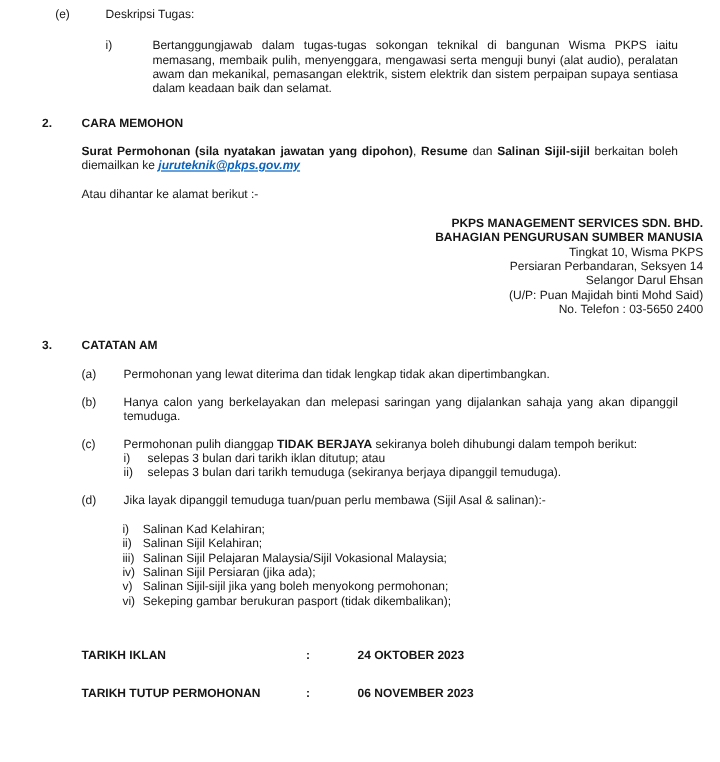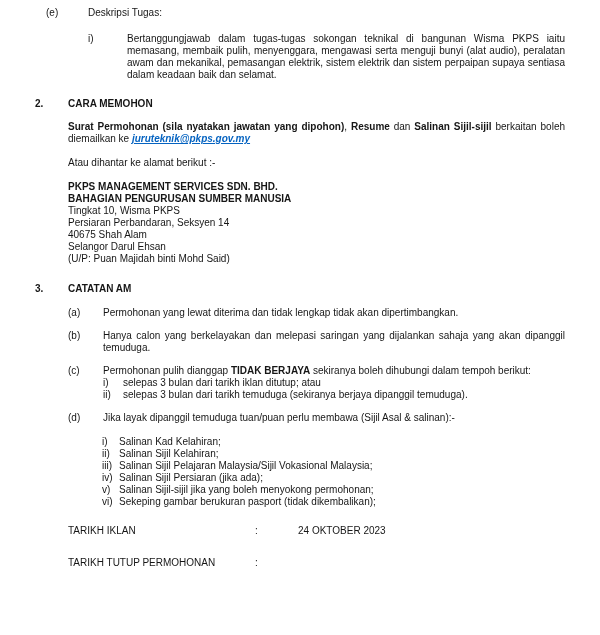--- a/index.html
+++ b/index.html
@@ -21,35 +21,35 @@
 
   
   .sec-head{margin-left:35px;}
   .sec-head .lbl{flex:0 0 33px;}
   #sec2{margin-top:17px;}
   #sec3{margin-top:18px;}
 
   
   #apply-para{margin:11px 0 0 68px;width:497px;}
   #alt-line{margin:12px 0 0 68px;}
-  #address{margin:12px 14px 0 68px;}
+  #address{margin:12px 14px 0 68px;text-align:right;}
   .email-link{color:#0563C1;font-weight:bold;text-decoration:underline;cursor:pointer;font-style:italic;}
 
   
   .note{margin:12px 0 0 68px;width:497px;}
   .note.tight{margin-top:11px;}
   .note .lbl{flex:0 0 35px;}
   .sub-c{margin-left:103px;width:462px;}
   .sub-c .lbl{flex:0 0 20px;}
   .sub-d{margin-left:102px;width:463px;}
   .sub-d .lbl{flex:0 0 17px;}
   #d-subs{margin-top:12px;}
 
   
-  #dates{margin:17px 0 0 68px;font-weight:normal;}
+  #dates{margin:33px 0 0 68px;font-weight:bold;}
   .date-row .dl{flex:0 0 187px;}
   .date-row .dc{flex:0 0 43px;}
   .date-row + .date-row{margin-top:20px;}
 </style>
 </head>
 <body>
 
 <div>
 
   <div class="flexrow" id="row-e">
@@ -68,23 +68,23 @@
 
   <div class="j" id="apply-para"><span class="b">Surat Permohonan (sila nyatakan jawatan yang dipohon)</span><span>, </span><span class="b">Resume</span><span> dan </span><span class="b">Salinan Sijil-sijil</span><span> berkaitan boleh diemailkan ke </span><span class="email-link">juruteknik@pkps.gov.my</span></div>
 
   <div id="alt-line">Atau dihantar ke alamat berikut :-</div>
 
   <div id="address">
     <div class="b">PKPS MANAGEMENT SERVICES SDN. BHD.</div>
     <div class="b">BAHAGIAN PENGURUSAN SUMBER MANUSIA</div>
     <div>Tingkat 10, Wisma PKPS</div>
     <div>Persiaran Perbandaran, Seksyen 14</div>
-    <div>40675 Shah Alam</div>
     <div>Selangor Darul Ehsan</div>
     <div>(U/P: Puan Majidah binti Mohd Said)</div>
+    <div>No. Telefon : 03-5650 2400</div>
   </div>
 
   <div class="flexrow sec-head b" id="sec3">
     <span class="lbl">3.</span>
     <span class="txt">CATATAN AM</span>
   </div>
 
   <div class="flexrow note">
     <span class="lbl">(a)</span>
     <span class="txt">Permohonan yang lewat diterima dan tidak lengkap tidak akan dipertimbangkan.</span>
@@ -143,16 +143,17 @@
 
   <div id="dates">
     <div class="flexrow date-row">
       <span class="dl">TARIKH IKLAN</span>
       <span class="dc">:</span>
       <span class="txt">24 OKTOBER 2023</span>
     </div>
     <div class="flexrow date-row">
       <span class="dl">TARIKH TUTUP PERMOHONAN</span>
       <span class="dc">:</span>
+      <span class="txt">06 NOVEMBER 2023</span>
     </div>
   </div>
 
 </div>
 
 </body></html>

